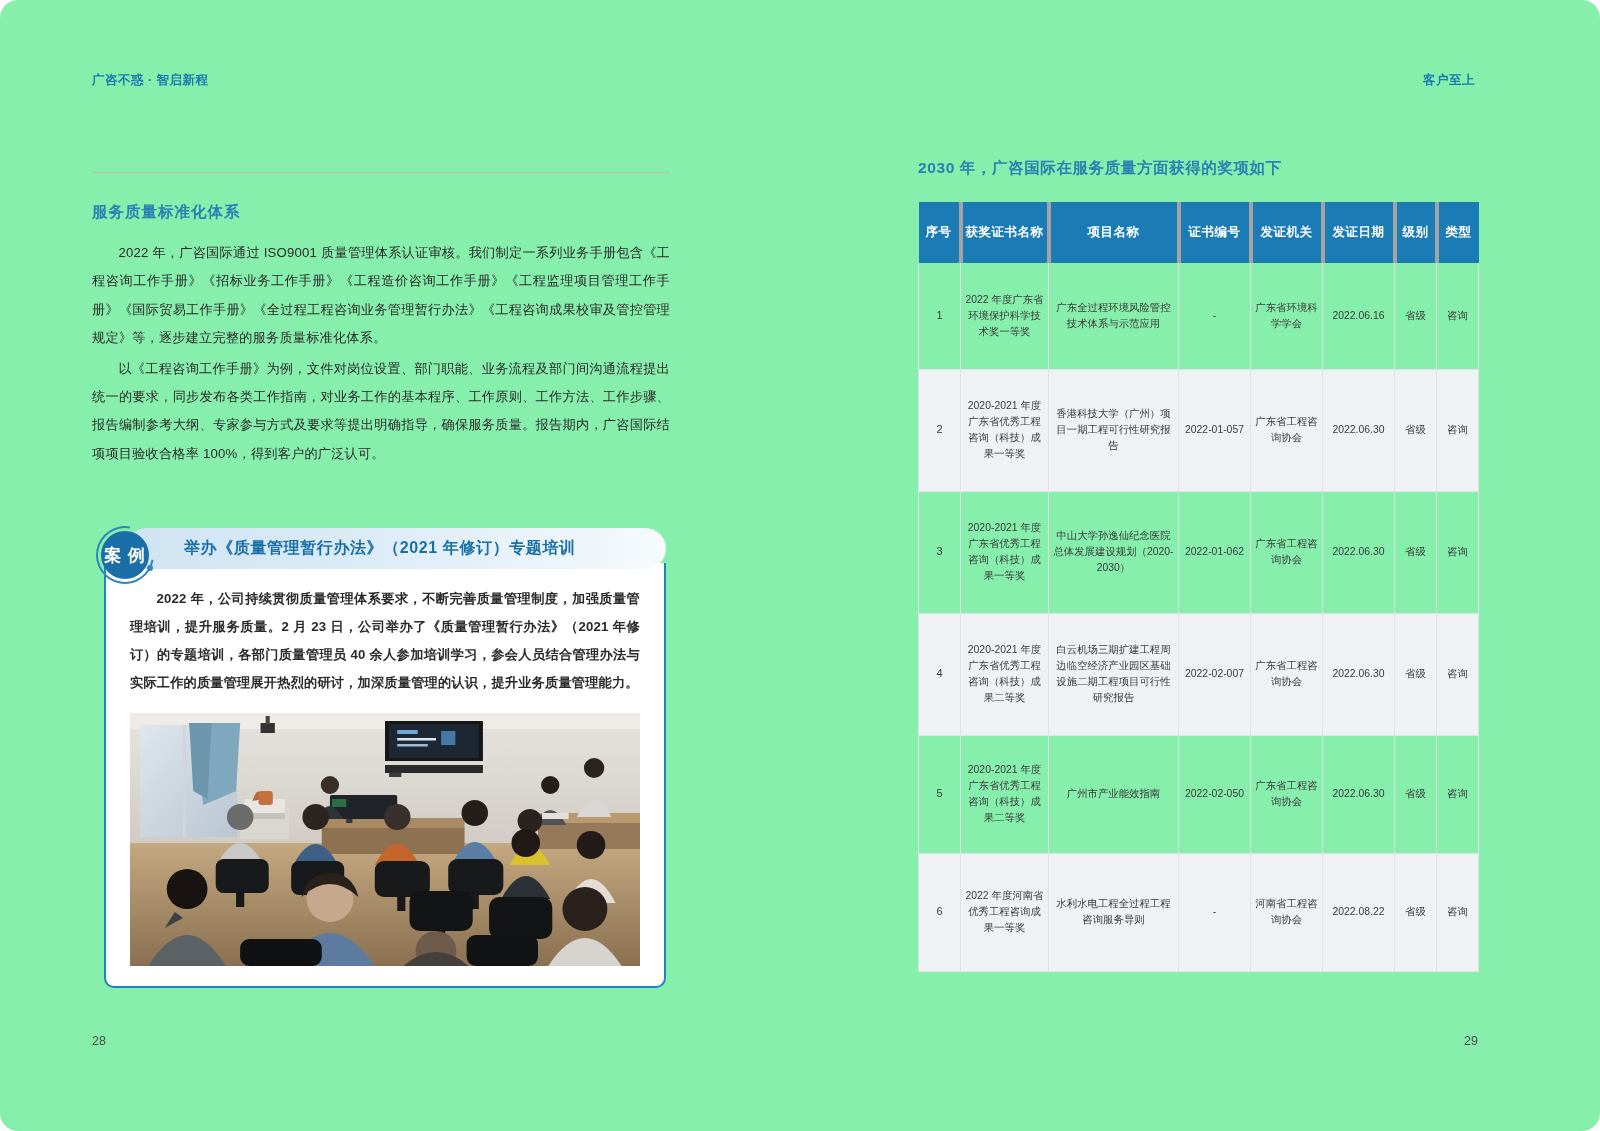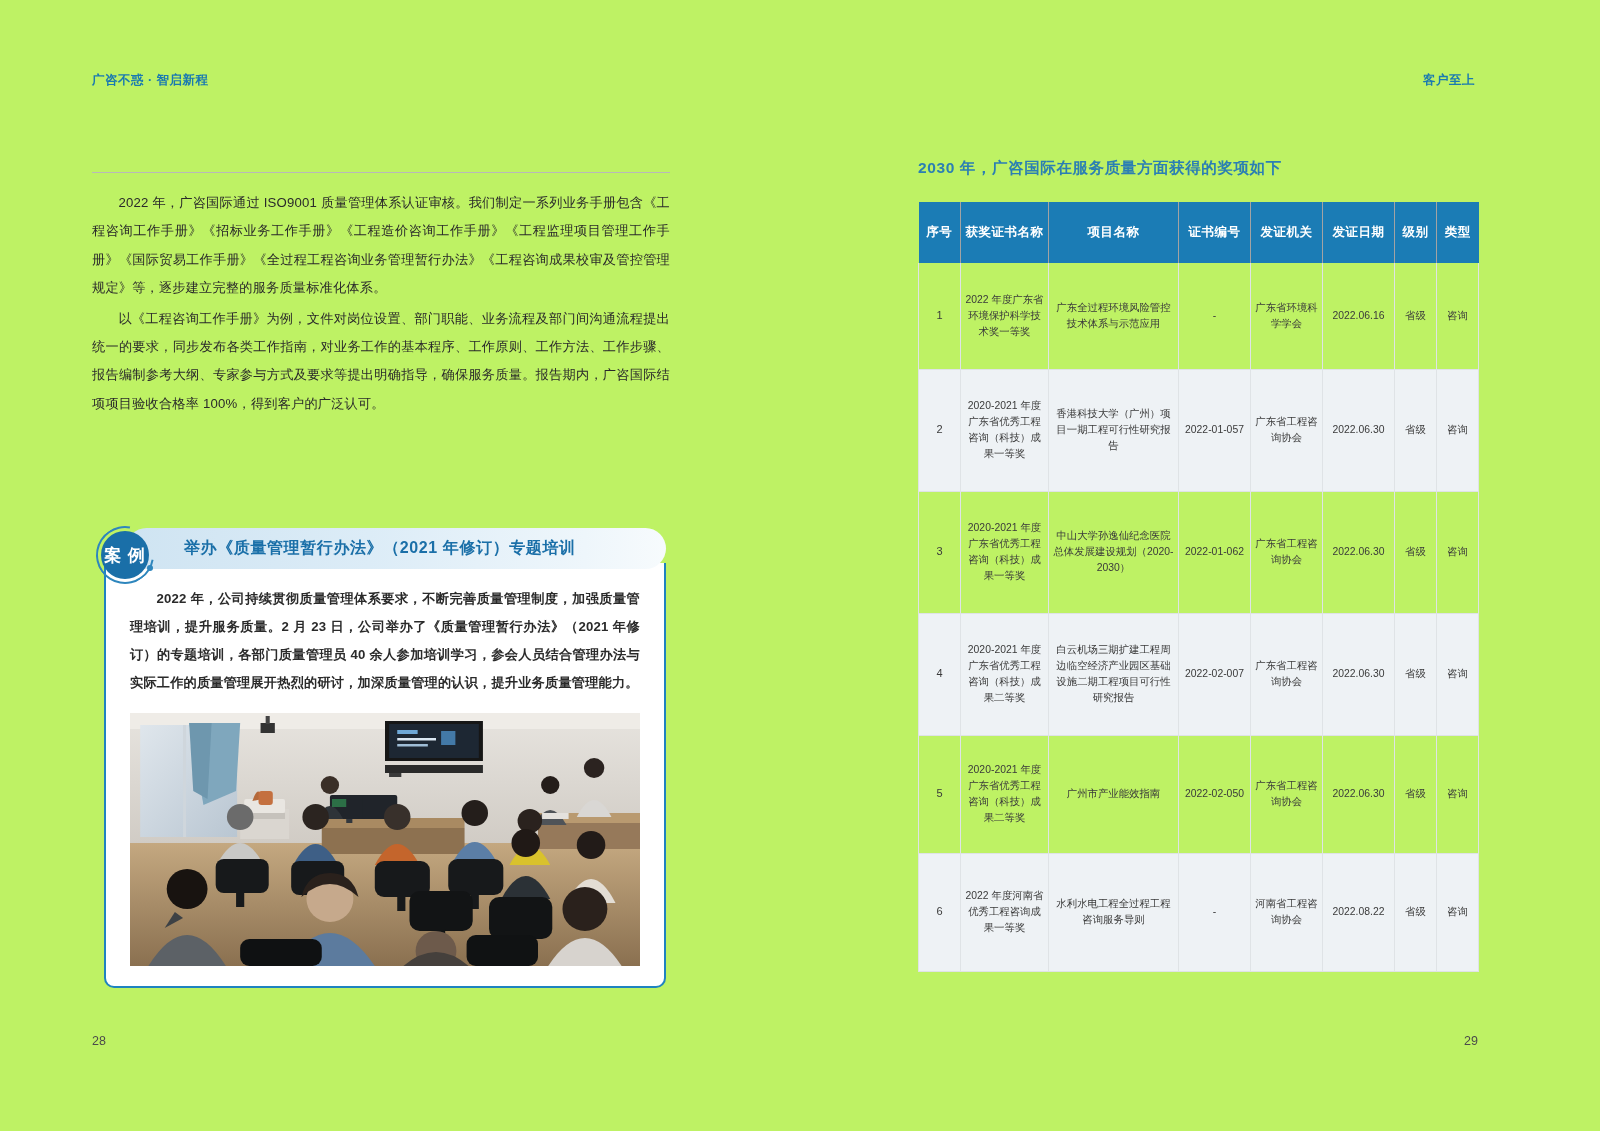--- a/index.html
+++ b/index.html
@@ -5,21 +5,22 @@
   * { box-sizing: border-box; margin: 0; padding: 0; }
   html, body {
     width: 1600px; height: 1131px;
     background: #ffffff;
     font-family: "Liberation Sans", "DejaVu Sans", sans-serif;
     overflow: hidden;
   }
   .page {
     position: relative;
     width: 1600px; height: 1131px;
-    background: #bef264;
+    background: #86efac;
+    border-radius: 18px;
   }
 
   
   .runhead {
     position: absolute;
     top: 72px;
     font-size: 12.5px;
     font-weight: bold;
     color: #1a7ab0;
     letter-spacing: .5px;
@@ -174,21 +175,21 @@
     width: 560px;
     table-layout: fixed;
   }
   table.awards th {
     background: #1b7cb5;
     color: #ffffff;
     font-size: 12.5px;
     font-weight: bold;
     letter-spacing: .5px;
     padding: 22px 2px;
-    border-right: 1px solid #a3a3a3;
+    border-right: 4px solid #a3a3a3;
     vertical-align: middle;
     text-align: center;
   }
   table.awards th:last-child { border-right: none; }
   table.awards td {
     font-size: 10.4px;
     color: #3a3a3a;
     text-align: center;
     vertical-align: middle;
     line-height: 1.55;
@@ -221,20 +222,21 @@
 </head>
 <body>
 
 <div class="page">
 
   <div class="runhead left">广咨不惑 · 智启新程</div>
   <div class="runhead right">客户至上</div>
 
   <div class="left-col">
     <div class="title-rule"></div>
+    <div class="sub-head">服务质量标准化体系</div>
     <p class="body-p">2022 年，广咨国际通过 ISO9001 质量管理体系认证审核。我们制定一系列业务手册包含《工程咨询工作手册》《招标业务工作手册》《工程造价咨询工作手册》《工程监理项目管理工作手册》《国际贸易工作手册》《全过程工程咨询业务管理暂行办法》《工程咨询成果校审及管控管理规定》等，逐步建立完整的服务质量标准化体系。</p>
     <p class="body-p">以《工程咨询工作手册》为例，文件对岗位设置、部门职能、业务流程及部门间沟通流程提出统一的要求，同步发布各类工作指南，对业务工作的基本程序、工作原则、工作方法、工作步骤、报告编制参考大纲、专家参与方式及要求等提出明确指导，确保服务质量。报告期内，广咨国际结项项目验收合格率 100%，得到客户的广泛认可。</p>
   </div>
 
   <div class="case-wrap">
     <div class="case-banner">
       <div class="case-badge">
         <div class="ring"></div>
         <div class="dot-arc"></div>
         <div class="disc">案 例</div>

